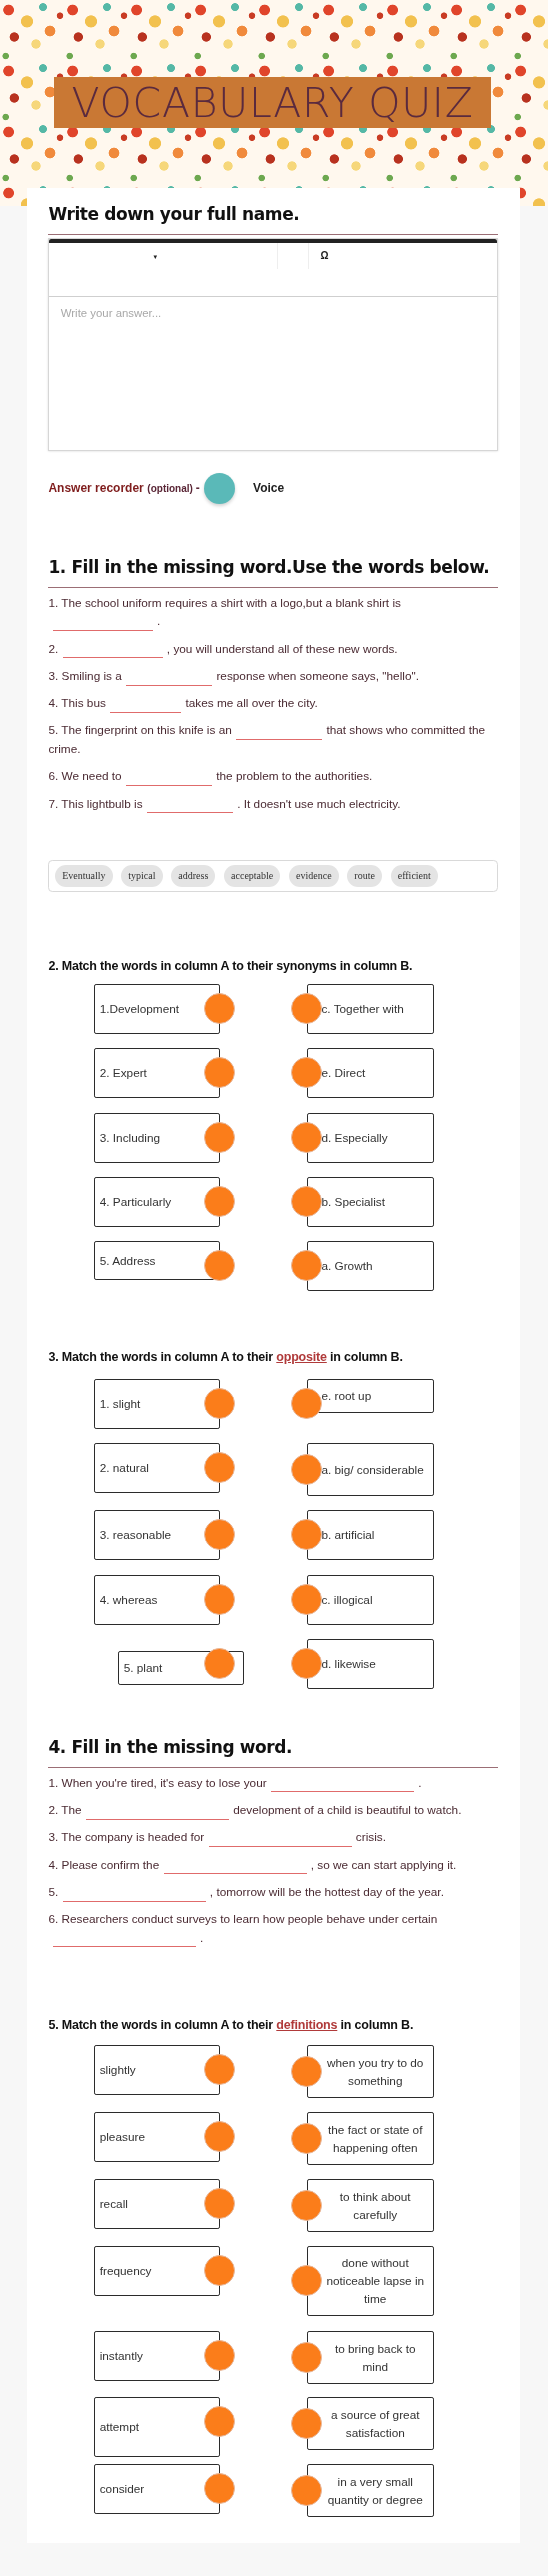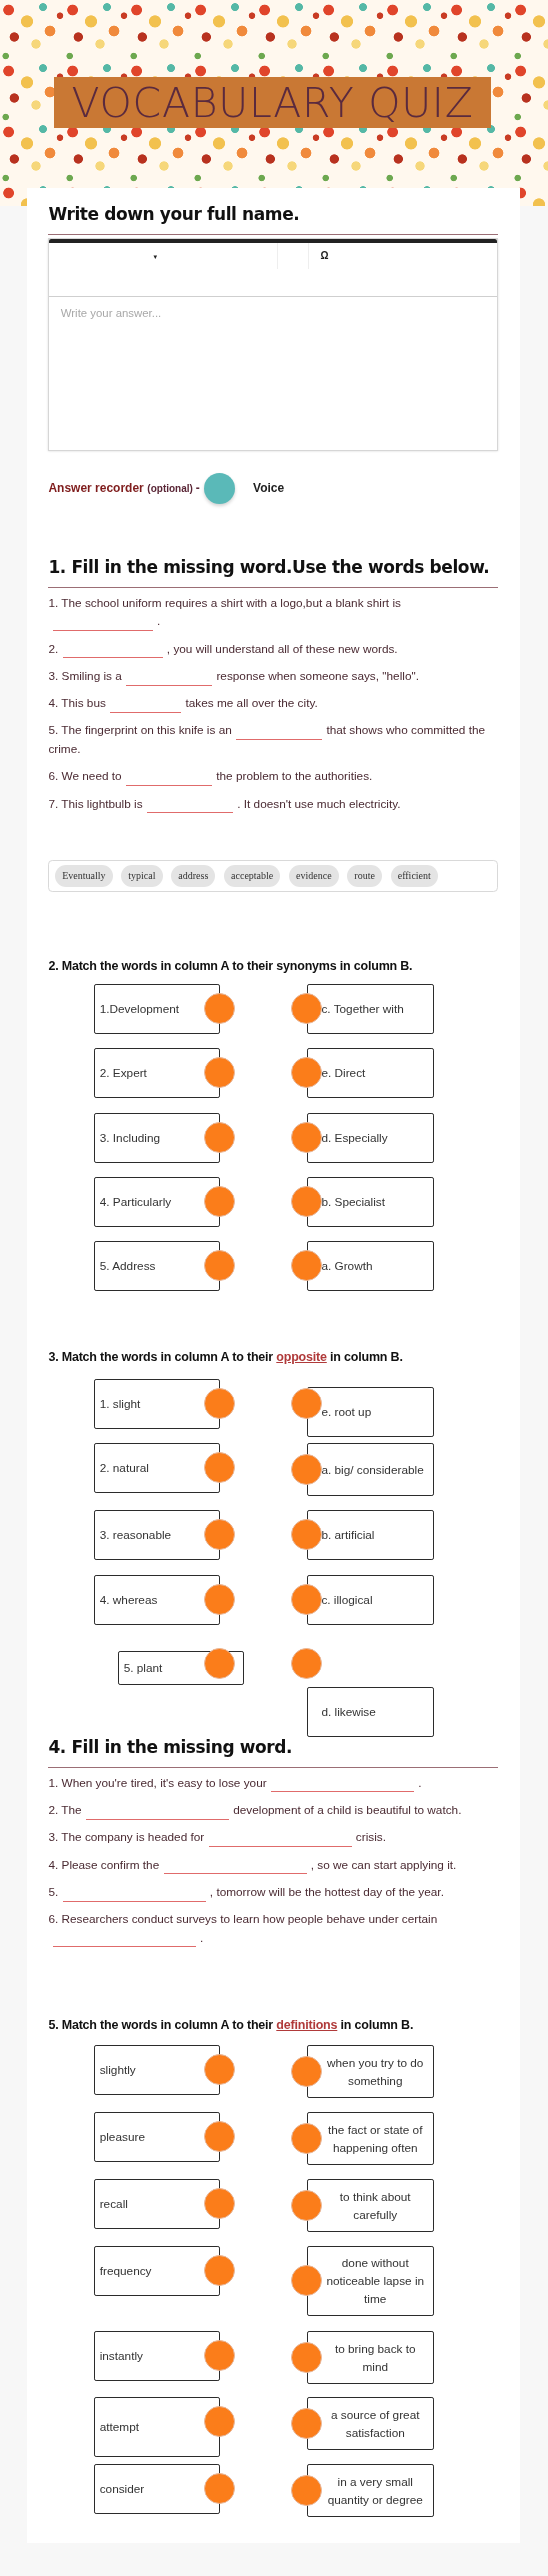--- a/index.html
+++ b/index.html
@@ -213,41 +213,41 @@
         <div class="mbox a" style="top:0;height:50px;">
           <span>4. Particularly</span>
         </div>
         <div class="dot" style="left:156px;top:9.3px;"></div>
         <div class="mbox b" style="top:0;height:50px;padding-left:13px;">
           <span>b. Specialist</span>
         </div>
         <div class="dot" style="left:243px;top:9.3px;"></div>
       </div>
       <div class="match-row" style="top: 257px; height: 50px;">
-        <div class="mbox a" style="top:0;height:50px;">
+        <div class="mbox a" style="top:0;height:39px;">
           <span>5. Address</span>
         </div>
         <div class="dot" style="left:156px;top:9.3px;"></div>
         <div class="mbox b" style="top:0;height:50px;padding-left:13px;">
           <span>a. Growth</span>
         </div>
         <div class="dot" style="left:243px;top:9.3px;"></div>
       </div>
     </div>
 
   <div class="content" style="top:1162px;">
     <div class="m-title"><span>3. Match the words in column A to their </span><span class="hl">opposite</span><span> in column B.</span></div>
   </div>
   <div class="content" id="q3-rows" style="top:1191px;">
       <div class="match-row" style="top: 0px; height: 50px;">
         <div class="mbox a" style="top:0;height:50px;">
           <span>1. slight</span>
         </div>
         <div class="dot" style="left:156px;top:9.3px;"></div>
-        <div class="mbox b" style="top:8px;height:50px;padding-left:13px;">
+        <div class="mbox b" style="top:0;height:34px;padding-left:13px;">
           <span>e. root up</span>
         </div>
         <div class="dot" style="left:243px;top:9.3px;"></div>
       </div>
       <div class="match-row" style="top: 64px; height: 53px;">
         <div class="mbox a" style="top:0;height:50px;">
           <span>2. natural</span>
         </div>
         <div class="dot" style="left:156px;top:9.3px;"></div>
         <div class="mbox b" style="top:0;height:53px;padding-left:13px;">
@@ -273,21 +273,21 @@
         <div class="mbox b" style="top:0;height:50px;padding-left:13px;">
           <span>c. illogical</span>
         </div>
         <div class="dot" style="left:243px;top:9.3px;"></div>
       </div>
       <div class="match-row" style="top: 260px; height: 50px;">
         <div class="mbox a" style="top:12px;height:34px;margin-left:24px;">
           <span>5. plant</span>
         </div>
         <div class="dot" style="left:156px;top:9.3px;"></div>
-        <div class="mbox b" style="top:0;height:50px;padding-left:13px;margin-top:48px;">
+        <div class="mbox b" style="top:0;height:50px;padding-left:13px;">
           <span>d. likewise</span>
         </div>
         <div class="dot" style="left:243px;top:9.3px;"></div>
       </div>
     </div>
 
   <div class="content" style="top:1549px;">
     <div class="q-title">4. Fill in the missing word.</div>
     <div class="sentences">
       <div class="sentence"><span>1. When you're tired, it's easy to lose your</span><span class="blank long"></span><span>.</span></div>

